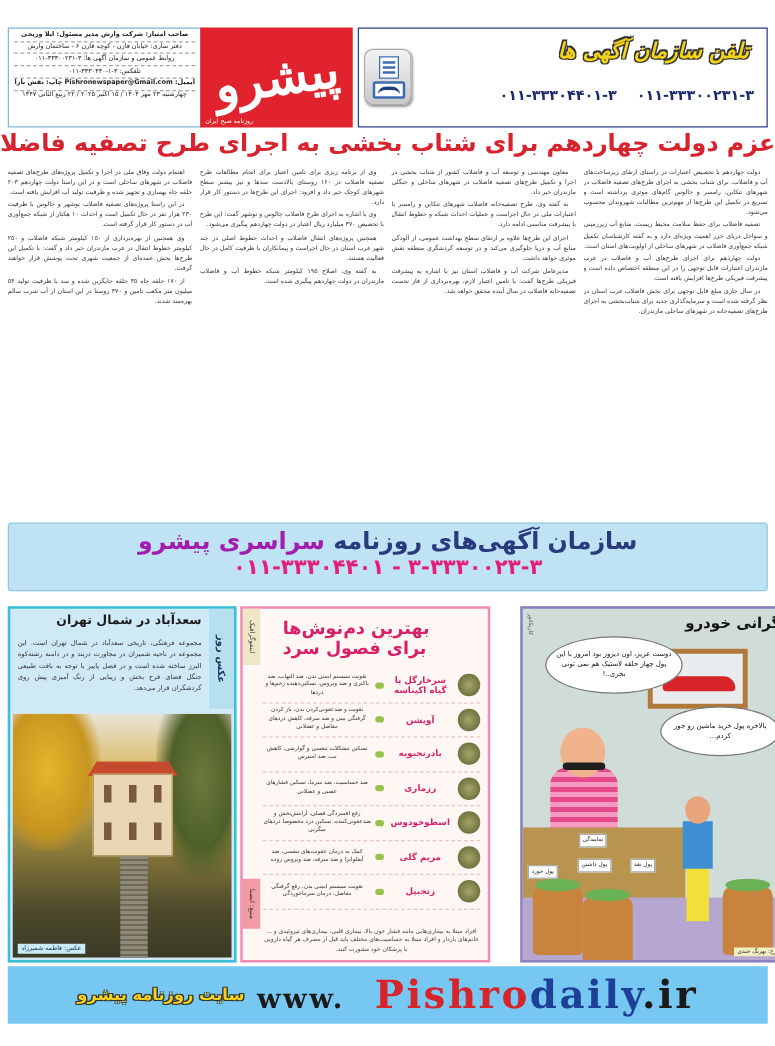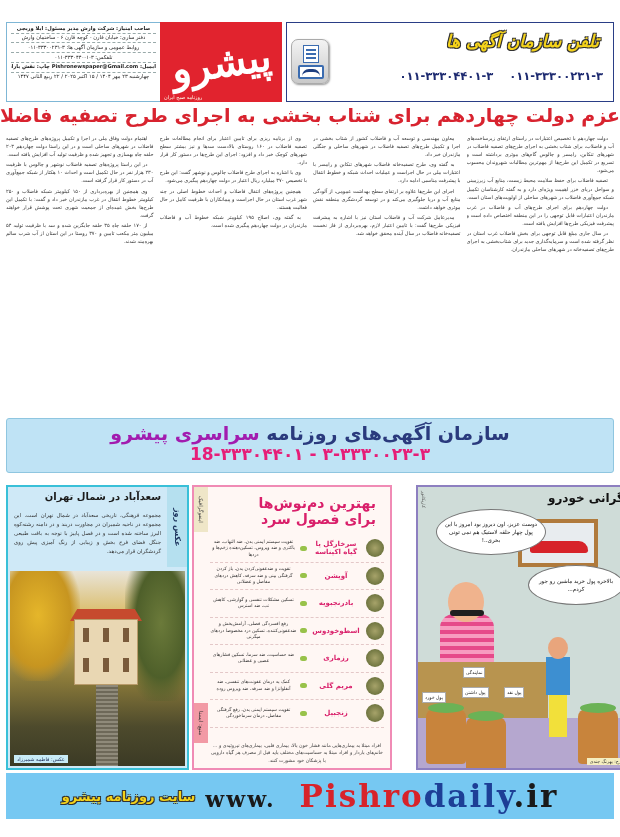--- a/index.html
+++ b/index.html
@@ -64,21 +64,21 @@
   .photo .tree-r { position: absolute; right: 0; top: 0; width: 60px; height: 130px; background: radial-gradient(ellipse at 60% 40%, #6b7a3a 0%, #4e5f2a 50%, rgba(60,70,30,0) 78%); }
   .photo .house { position: absolute; left: 64px; top: 48px; width: 64px; height: 66px; background: #e9d7b3; border: 1px solid #b99b6a; }
   .photo .roof { position: absolute; left: 60px; top: 38px; width: 72px; height: 12px; background: #c64a2e; clip-path: polygon(10% 0, 90% 0, 100% 100%, 0 100%); }
   .photo .win { position: absolute; width: 6px; height: 14px; background: #7a5a3a; }
   .photo .stairs { position: absolute; left: 86px; top: 114px; width: 22px; bottom: 0; background: repeating-linear-gradient(180deg, #8f8a7a 0 2px, #6d6858 2px 4px); }
   .photo .credit { position: absolute; left: 4px; bottom: 3px; background: #c8ebf7; font-size: 5px; padding: 1px 3px; color: #1b2a55; }
 
   .panel-herbs { position: absolute; left: 192px; top: 485px; width: 200px; height: 285px; border: 2px solid #f08bb5; background: #fff7f4; }
   .panel-herbs .vlabel-top { position: absolute; left: 0; top: 0; width: 14px; height: 45px; background: #efe6c8; writing-mode: vertical-rl; font-size: 5.5px; display: flex; align-items: center; justify-content: center; color: #444; }
   .panel-herbs .vlabel-bot { position: absolute; left: 0; bottom: 25px; width: 14px; height: 40px; background: #f29aa5; writing-mode: vertical-rl; font-size: 5.5px; display: flex; align-items: center; justify-content: center; color: #333; }
-  .panel-herbs .htitle { position: absolute; right: 14px; top: 8px; text-align: right; width: 150px; font-size: 14px; font-weight: bold; color: #d91f6a; line-height: 16px; }
+  .panel-herbs .htitle { position: absolute; right: 14px; top: 8px; text-align: left; width: 150px; font-size: 14px; font-weight: bold; color: #d91f6a; line-height: 16px; }
   .herb-list { position: absolute; left: 16px; right: 6px; top: 48px; }
   .herb-row { display: flex; flex-direction: row; align-items: center; height: 27.5px; border-bottom: 1px dashed #e4c8c8; }
   .herb-img { width: 18px; height: 18px; border-radius: 50%; background: radial-gradient(circle, #a7a36a 0%, #6f7540 70%, #585a30 100%); margin-left: 4px; flex: 0 0 auto; }
   .herb-name { width: 52px; font-size: 7px; font-weight: bold; color: #d91f6a; text-align: center; flex: 0 0 auto; }
   .herb-dot { width: 7px; height: 5px; border-radius: 3px; background: #98c24a; margin: 0 3px; flex: 0 0 auto; }
   .herb-desc { flex: 1; font-size: 4.6px; line-height: 6.5px; color: #333; text-align: center; }
   .herb-foot { position: absolute; left: 16px; right: 6px; bottom: 4px; font-size: 4.8px; line-height: 7.5px; color: #444; text-align: center; }
 
   .panel-cartoon { position: absolute; left: 416px; top: 485px; width: 218px; height: 285px; border: 2px solid #8d7fc0; background: #cfdcd8; overflow: hidden; }
   .panel-cartoon .ctitle { position: absolute; right: 8px; top: 4px; font-size: 12px; font-weight: bold; color: #111; }
@@ -169,21 +169,21 @@
     <p>وی همچنین از بهره‌برداری از ۱۵۰ کیلومتر شبکه فاضلاب و ۲۵۰ کیلومتر خطوط انتقال در غرب مازندران خبر داد و گفت: با تکمیل این طرح‌ها بخش عمده‌ای از جمعیت شهری تحت پوشش قرار خواهند گرفت.</p>
     <p>از ۱۷۰ حلقه چاه ۳۵ حلقه جایگزین شده و سد با ظرفیت تولید ۵۴ میلیون متر مکعب تامین و ۳۷۰ روستا در این استان از آب شرب سالم بهره‌مند شدند.</p>
   </div>
 </div>
 
 <div class="ad-banner">
   <div class="title">
     <span class="t1">سازمان آگهی‌های روزنامه</span>
     <span class="t2">سراسری پیشرو</span>
   </div>
-  <div class="phones">18-۳۳۳۰۴۴۰۱ - ۳-۳۳۳۰۰۲۳-۳</div>
+  <div class="phones">۰۱۱-۳۳۳۰۴۴۰۱ - ۳-۳۳۳۰۰۲۳-۳</div>
 </div>
 
 <div class="panel-photo">
   <div class="side-label">عکس روز</div>
   <div class="ptitle">سعدآباد در شمال تهران</div>
   <div class="pdesc">مجموعه فرهنگی، تاریخی سعدآباد در شمال تهران است. این مجموعه در ناحیه شمیران در مجاورت دربند و در دامنه رشته‌کوه البرز ساخته شده است و در فصل پاییز با توجه به بافت طبیعی جنگل فضای فرح بخش و زیبایی از رنگ آمیزی پیش روی گردشگران قرار می‌دهد.</div>
   <div class="photo">
     <div class="tree-l"></div>
     <div class="tree-r"></div>
     <div class="roof"></div>
@@ -221,29 +221,29 @@
       <span class="herb-desc">تقویت و ضدعفونی‌کردن بدن، باز کردن گرفتگی بینی و ضد سرفه، کاهش دردهای مفاصل و عضلانی</span>
     </div>
     <div class="herb-row">
       <span class="herb-img"></span>
       <span class="herb-name">بادرنجبویه</span>
       <span class="herb-dot"></span>
       <span class="herb-desc">تسکین مشکلات تنفسی و گوارشی، کاهش تب، ضد استرس</span>
     </div>
     <div class="herb-row">
       <span class="herb-img"></span>
+      <span class="herb-name">رزماری</span>
+      <span class="herb-dot"></span>
+      <span class="herb-desc">ضد حساسیت، ضد سرما، تسکین فشارهای عصبی و عضلانی</span>
+    </div>
+    <div class="herb-row">
+      <span class="herb-img"></span>
       <span class="herb-name">اسطوخودوس</span>
       <span class="herb-dot"></span>
       <span class="herb-desc">رفع افسردگی فصلی، آرامش‌بخش و ضدعفونی‌کننده، تسکین درد مخصوصا دردهای میگرنی</span>
-    </div>
-    <div class="herb-row">
-      <span class="herb-img"></span>
-      <span class="herb-name">رزماری</span>
-      <span class="herb-dot"></span>
-      <span class="herb-desc">ضد حساسیت، ضد سرما، تسکین فشارهای عصبی و عضلانی</span>
     </div>
     <div class="herb-row">
       <span class="herb-img"></span>
       <span class="herb-name">مریم گلی</span>
       <span class="herb-dot"></span>
       <span class="herb-desc">کمک به درمان عفونت‌های تنفسی، ضد آنفلوانزا و ضد سرفه، ضد ویروس روده</span>
     </div>
     <div class="herb-row">
       <span class="herb-img"></span>
       <span class="herb-name">زنجبیل</span>

